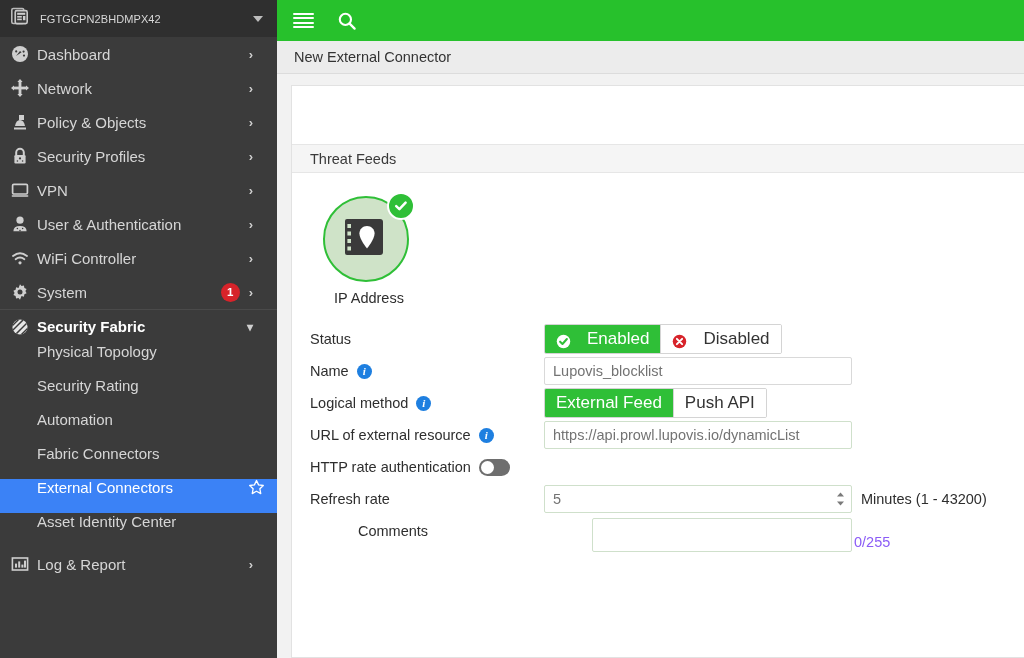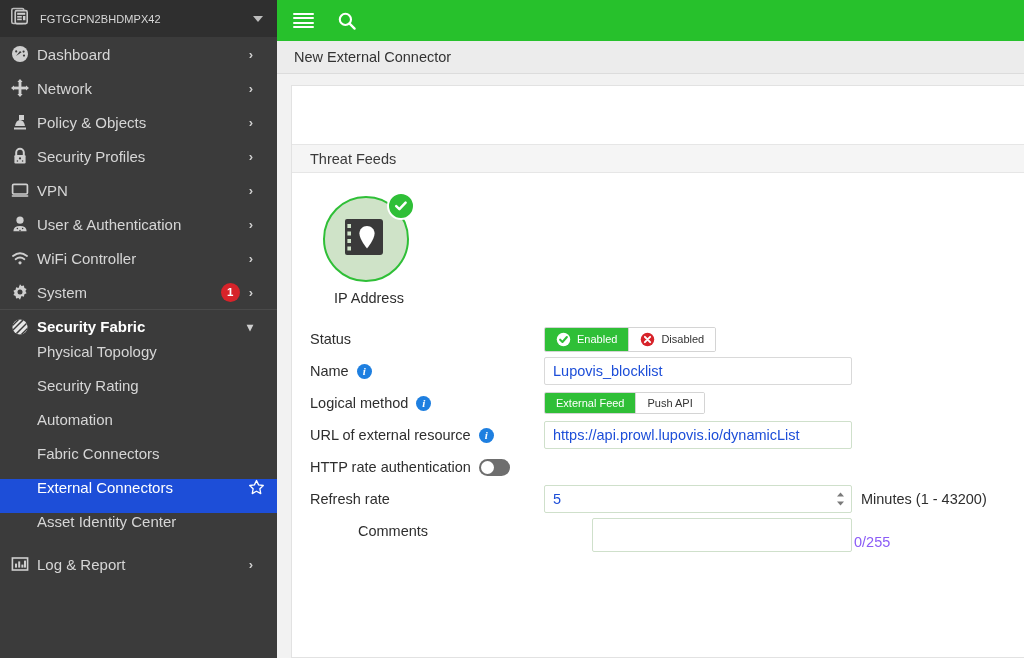--- a/index.html
+++ b/index.html
@@ -63,21 +63,21 @@
     margin-right: 9px;
   }
   .subnav-item {
     height: 34px;
     display: flex; 
     padding-left: 37px; padding-right: 12px;
     color: #d6d6d6; font-size: 15px;
     cursor: pointer;
   }
   .subnav-item.active {
-    background: #1d4ed8; color: #ffffff;
+    background: #3b82f6; color: #ffffff;
   }
   .subnav-item .sublbl { flex: 1; white-space: nowrap; }
   .star { width: 17px; height: 17px; flex: 0 0 17px; }
 
   
   .main { flex: 1; display: flex; flex-direction: column; background: #f2f2f2; min-width: 0; }
   .topbar {
     height: 41px; background: #27c12c;
     display: flex; align-items: center;
     padding-left: 16px; gap: 23px;
@@ -140,32 +140,32 @@
   .info-i {
     width: 15px; height: 15px; border-radius: 50%;
     background: #1e7fe0; color: #fff;
     font-size: 11px; font-weight: bold; font-style: italic;
     display: inline-flex; align-items: center; justify-content: center;
     font-family: "Liberation Serif", serif;
     cursor: pointer; flex: 0 0 15px;
   }
   .segmented { display: flex; border: 1px solid #d4d4d4; border-radius: 2px; overflow: hidden; background: #fff; }
   .seg {
-    padding: 4px 11px; font-size: 11px; color: #333;
-    display: flex; align-items: center; gap: 6px;
+    padding: 4px 11px; font-size: 17px; color: #333;
+    display: flex; align-items: flex-end; gap: 16px;
     cursor: pointer; background: #fff; white-space: nowrap;
   }
   .seg + .seg { border-left: 1px solid #d4d4d4; }
   .seg.on { background: #2fbf37; color: #ffffff; }
   .ck-ico { width: 15px; height: 15px; flex: 0 0 15px; }
   .txtinput {
     height: 28px; width: 308px;
     border: 1px solid #d9d9d9;
     background: #fff; border-radius: 2px;
-    padding: 0 8px; font-size: 14.5px; color: #1d4ed8;
+    padding: 0 8px; font-size: 14.5px; color: #737373;
     font-family: "Liberation Sans", sans-serif;
     outline: none;
   }
   .txtinput.valid { border-color: #cfe0cb; }
   .spinwrap { position: relative; width: 308px; }
   .spinner {
     position: absolute; right: 7px; top: 50%; transform: translateY(-50%);
     display: flex; flex-direction: column; gap: 2px;
   }
   .toggle {

